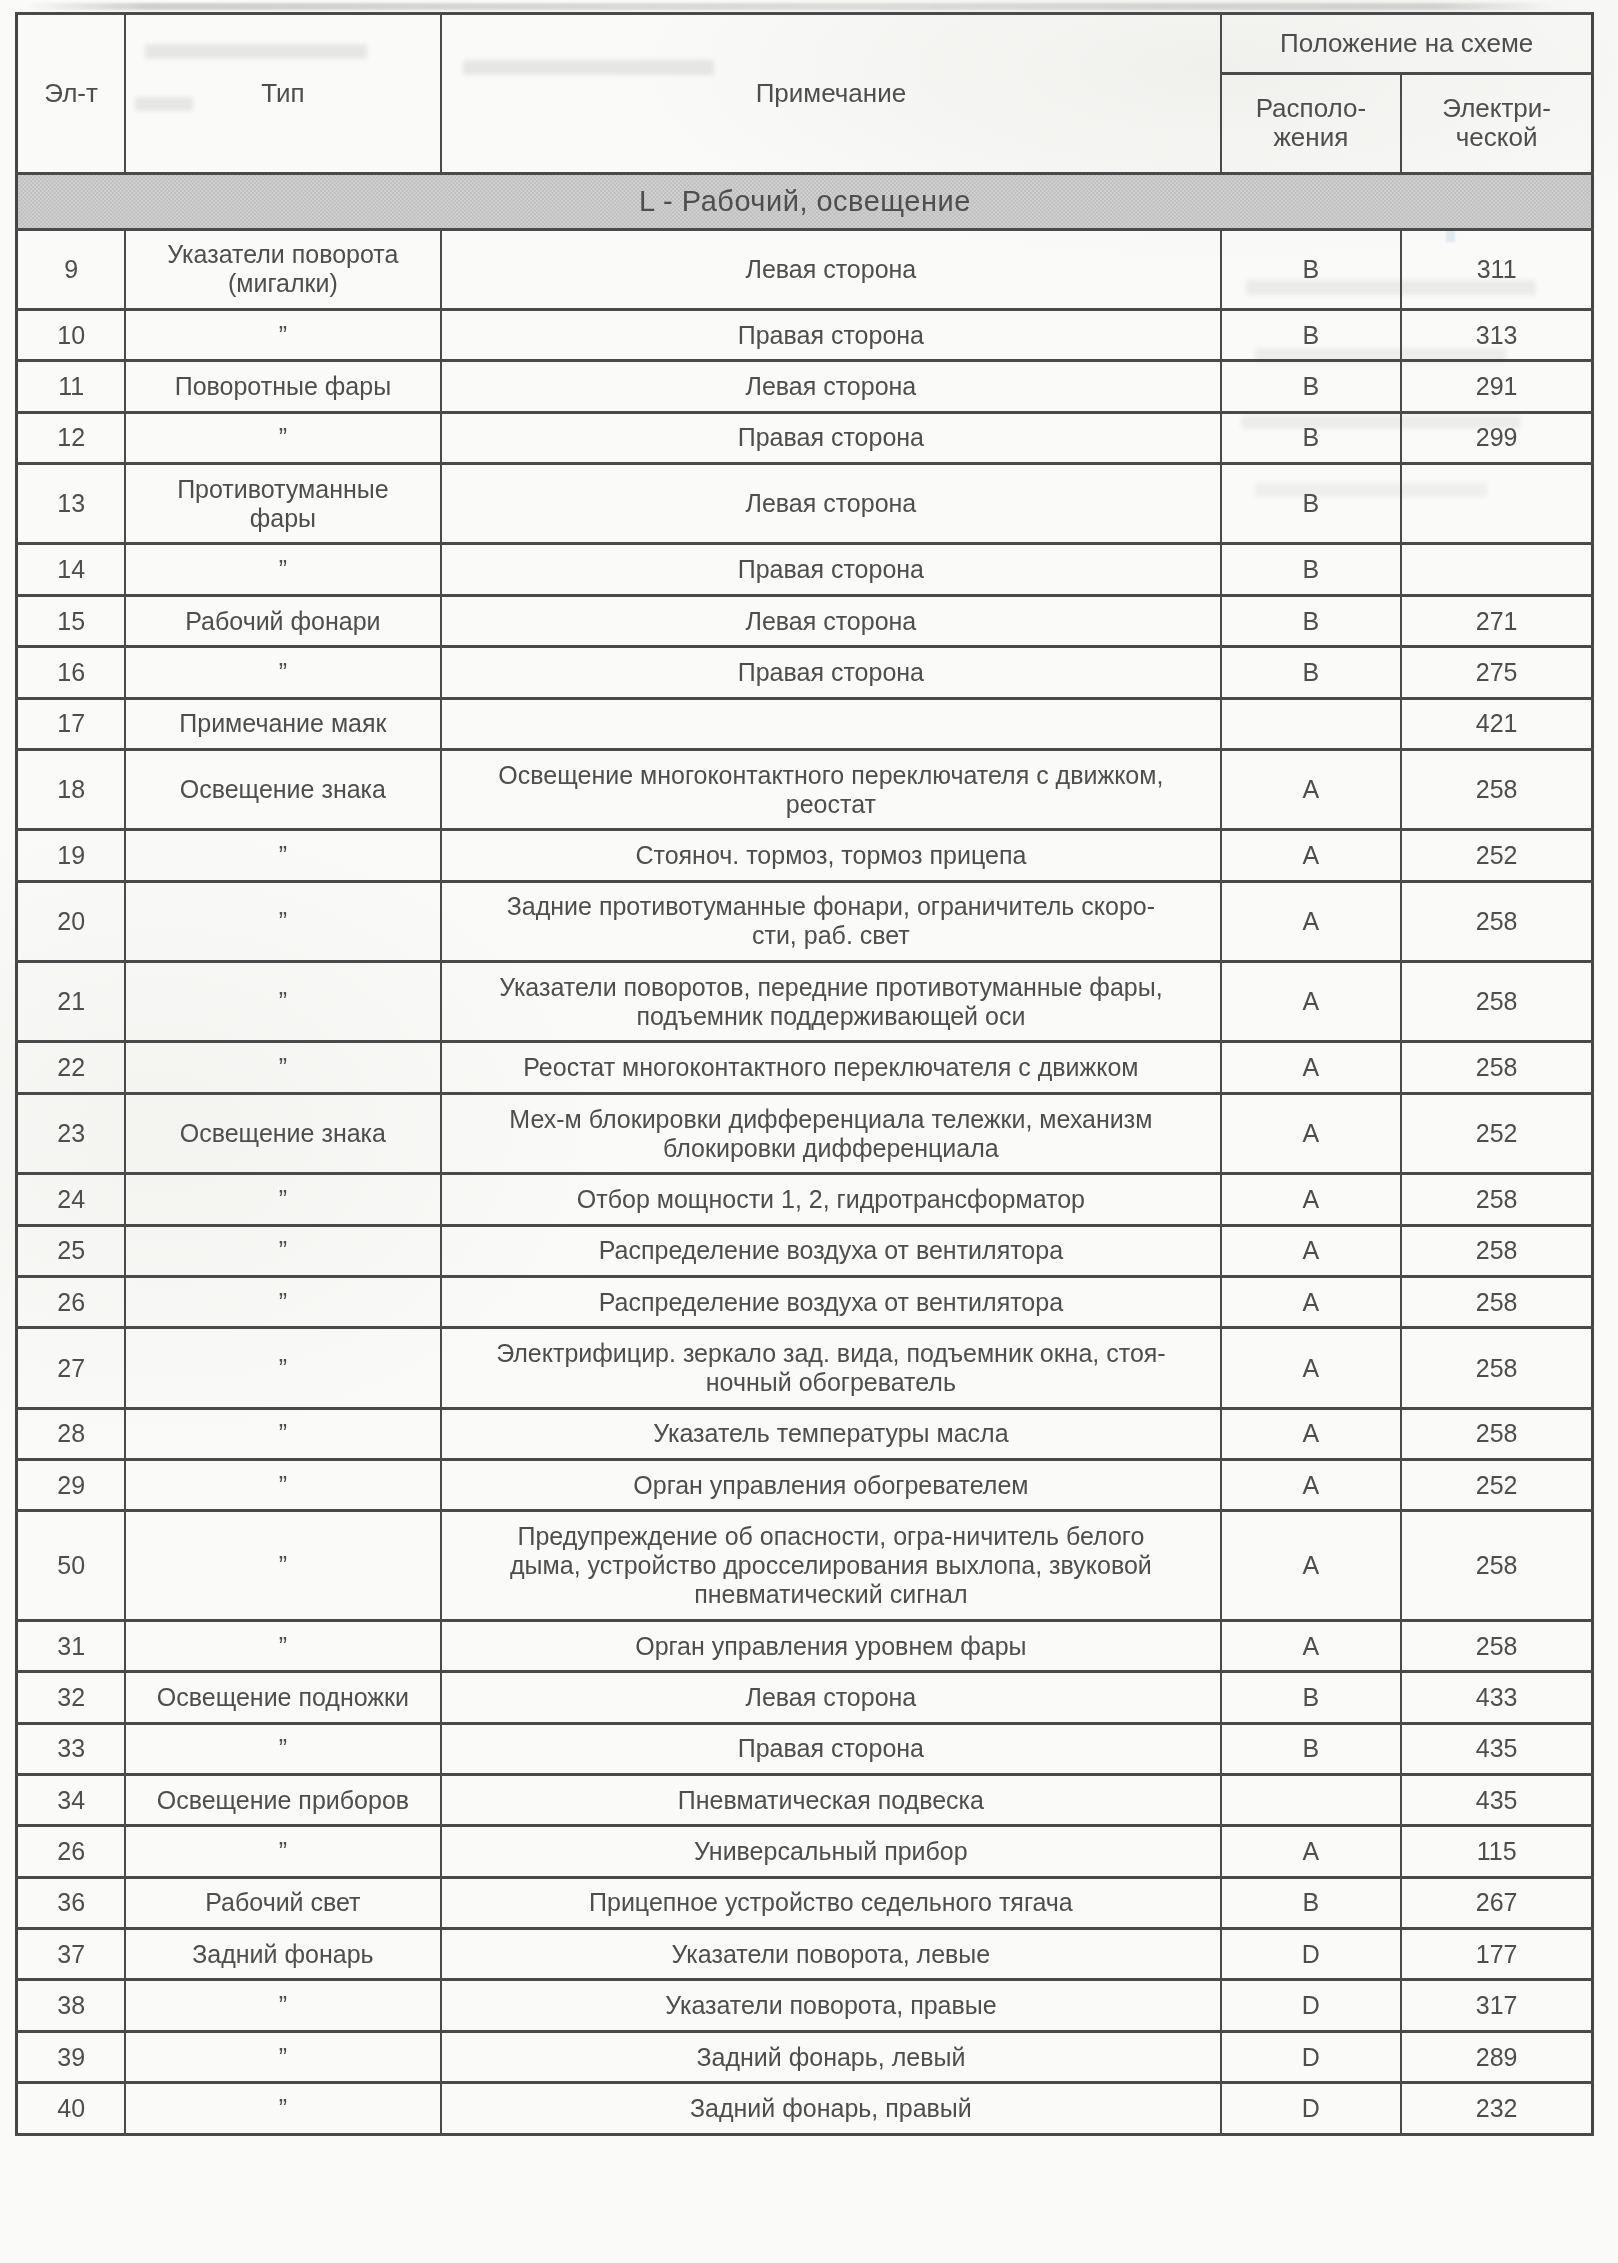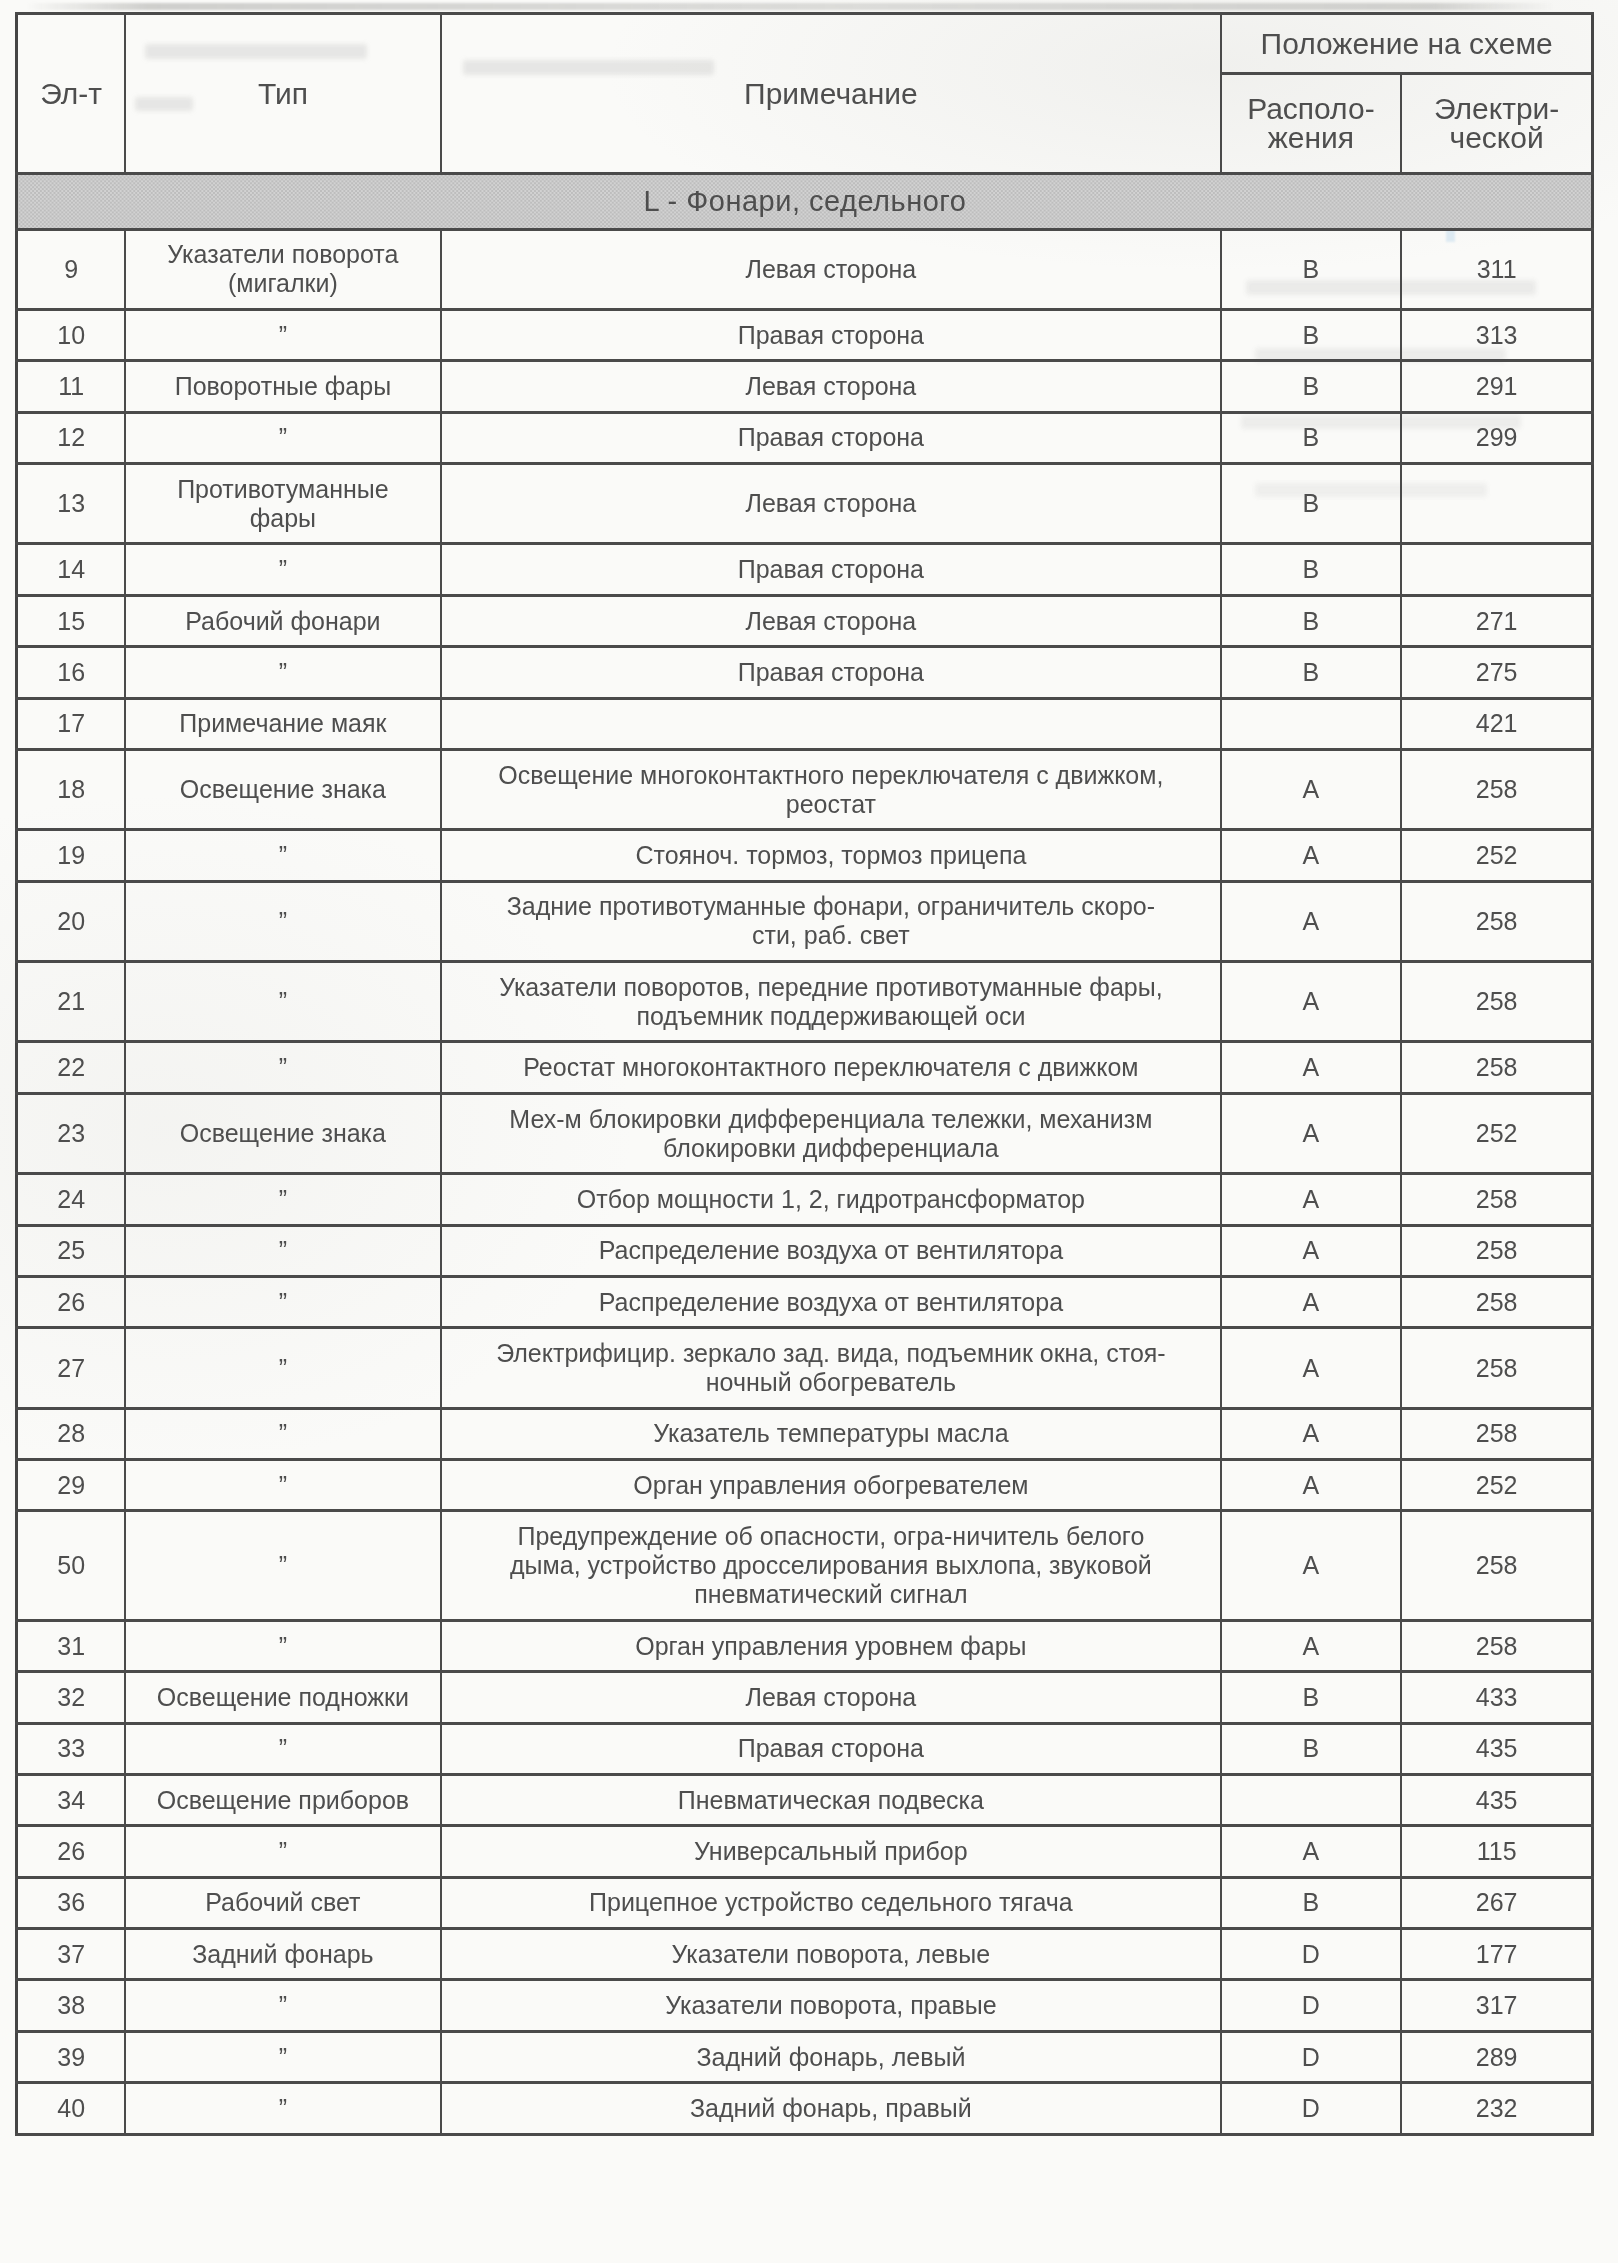--- a/index.html
+++ b/index.html
@@ -51,21 +51,21 @@
     border-bottom: 3.9px solid #4a4a4a;
     vertical-align: middle;
     text-align: center;
     color: #4e4e4e;
     font-weight: normal;
     line-height: 29px;
     padding: 9.7px 5.8px;
     overflow: hidden;
   }
   table.doc { border: 3.9px solid #454545; }
-  thead th { font-size: 30px; }
+  thead th { font-size: 26px; }
   tr.hdr-r1 { height: 60px; }
   tr.hdr-r2 { height: 100px; }
   .pre { white-space: pre-line; }
   tr.band-row { height: 56px; }
   th.band {
     font-weight: bold;
     font-size: 29px;
     color: #3a3a3a;
     letter-spacing: 0.5px;
     background-color: #c9c9c9;
@@ -110,21 +110,21 @@
         <th rowspan="2">Примечание</th>
         <th colspan="2">Положение на схеме</th>
       </tr>
       <tr class="hdr-r2">
         <th class="pre">Располо-
 жения</th>
         <th class="pre">Электри-
 ческой</th>
       </tr>
       <tr class="band-row">
-        <th class="band" colspan="5">L - Фонари, седельного</th>
+        <th class="band" colspan="5">L - Рабочий, освещение</th>
       </tr>
     </thead>
     <tbody id="rows">
         <tr>
           <td class="c-el">9</td>
           <td class="c-type">Указатели поворота
 (мигалки)</td>
           <td class="c-note">Левая сторона</td>
           <td class="c-loc">B</td>
           <td class="c-elec">311</td>

